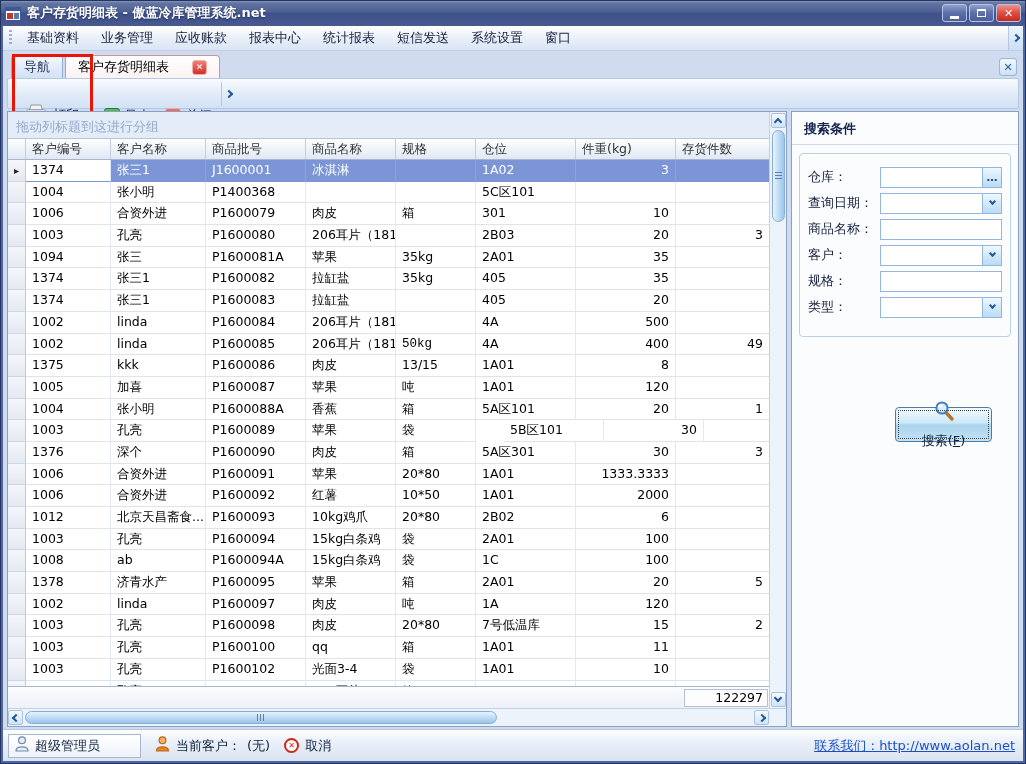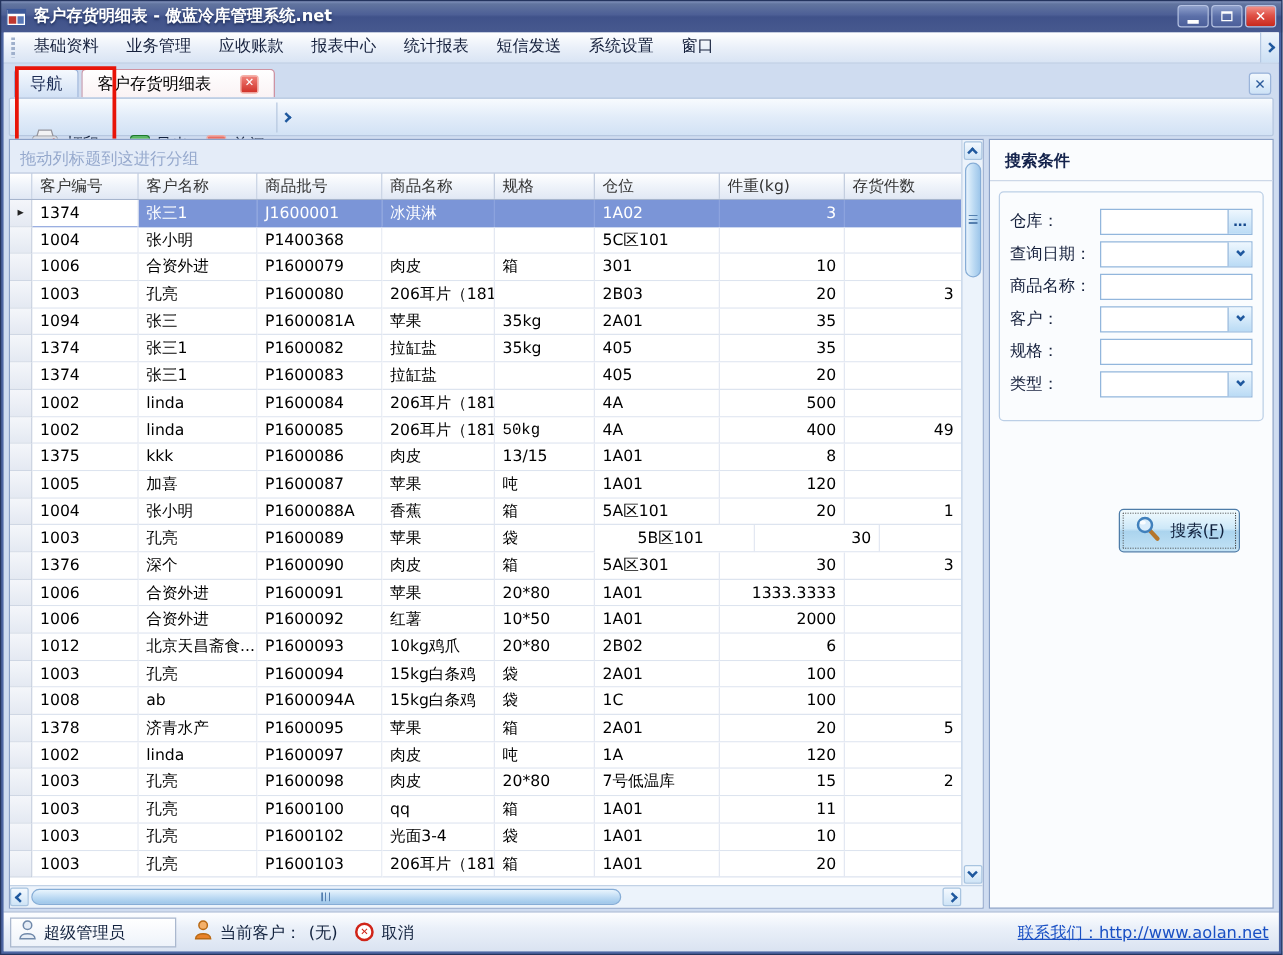--- a/index.html
+++ b/index.html
@@ -109,21 +109,21 @@
   .sp-box{margin:8px 7px 0 7px;border:1px solid #bccfe6;border-radius:4px;padding:12px 8px 14px 8px;}
   .sp-row{display:flex;align-items:center;height:22px;margin-bottom:4px;}
   .sp-label{flex:0 0 72px;font-size:13px;color:#15203c;white-space:nowrap;}
   .sp-ctrl{flex:1;height:21px;border:1px solid #92b6dc;background:#fff;display:flex;align-items:stretch;}
   .sp-val{flex:1;font-size:13px;color:#000;padding:2px 0 0 4px;white-space:nowrap;overflow:hidden;margin-top:40px;}
   .sp-btn{flex:0 0 19px;display:flex;align-items:center;justify-content:center;border-left:1px solid #92b6dc;
     background:linear-gradient(180deg,#eef7fe,#badbf5);color:#14488c;font-weight:bold;font-size:11px;}
   .sp-btn .chev{width:5px;height:5px;}
   .search-btn{margin:70px 26px 0 auto;width:97px;height:35px;border:1px solid #4e7ca8;border-radius:4px;
     background:linear-gradient(180deg,#f2fbfe,#cde8f8 45%,#abd4ee 52%,#c2e2f5);display:flex;align-items:center;justify-content:center;gap:7px;
-    font-size:13px;color:#10203c;outline:1px dotted #444;outline-offset:-4px;font-family:inherit;}
+    font-size:13px;color:#10203c;outline:1px dotted #444;outline-offset:-4px;font-family:inherit;flex-direction:column;}
 
   
   .statusbar{height:32px;flex:0 0 32px;display:flex;align-items:center;gap:6px;padding:0 8px 0 5px;
     background:linear-gradient(180deg,#fdfeff,#eaf0f9 40%,#dae3f1);border-top:1px solid #b9c5da;font-size:13px;color:#10203c;}
   .user-box{display:flex;align-items:center;gap:6px;width:133px;height:24px;padding:0 6px;border:1px solid #aab8ce;
     background:linear-gradient(180deg,#ffffff,#eef3fa);}
   .cancel-ic{width:15px;height:15px;border-radius:50%;border:2px solid #d02418;background:#fff;color:#d02418;
     font-size:8px;font-weight:bold;display:flex;align-items:center;justify-content:center;margin-left:8px;}
   .contact{margin-left:auto;color:#1a50c4;text-decoration:underline;white-space:nowrap;}
   .cc-gap{margin-left:8px;}
@@ -499,20 +499,23 @@
                   <div class="gcell" style="flex: 0 0 85px;">1003</div>
                   <div class="gcell" style="flex: 0 0 95px;">孔亮</div>
                   <div class="gcell" style="flex: 0 0 100px;">P1600103</div>
                   <div class="gcell" style="flex: 0 0 90px;">206耳片（181...</div>
                   <div class="gcell" style="flex: 0 0 80px;">箱</div>
                   <div class="gcell" style="flex: 0 0 100px;">1A01</div>
                   <div class="gcell num" style="flex: 0 0 100px;">20</div>
                   <div class="gcell num last" style="flex: 0 0 100px;"></div>
                 </div>
               </div>
+            <div class="summary">
+              <span class="sum-box">122297</span>
+            </div>
           </div>
           <div class="vscroll">
             <span class="sb-btn">
                 <span class="chev up"></span>
               </span>
             <span class="vthumb">
                 <i></i>
               </span>
             <span class="vspacer"></span>
             <span class="sb-btn">

